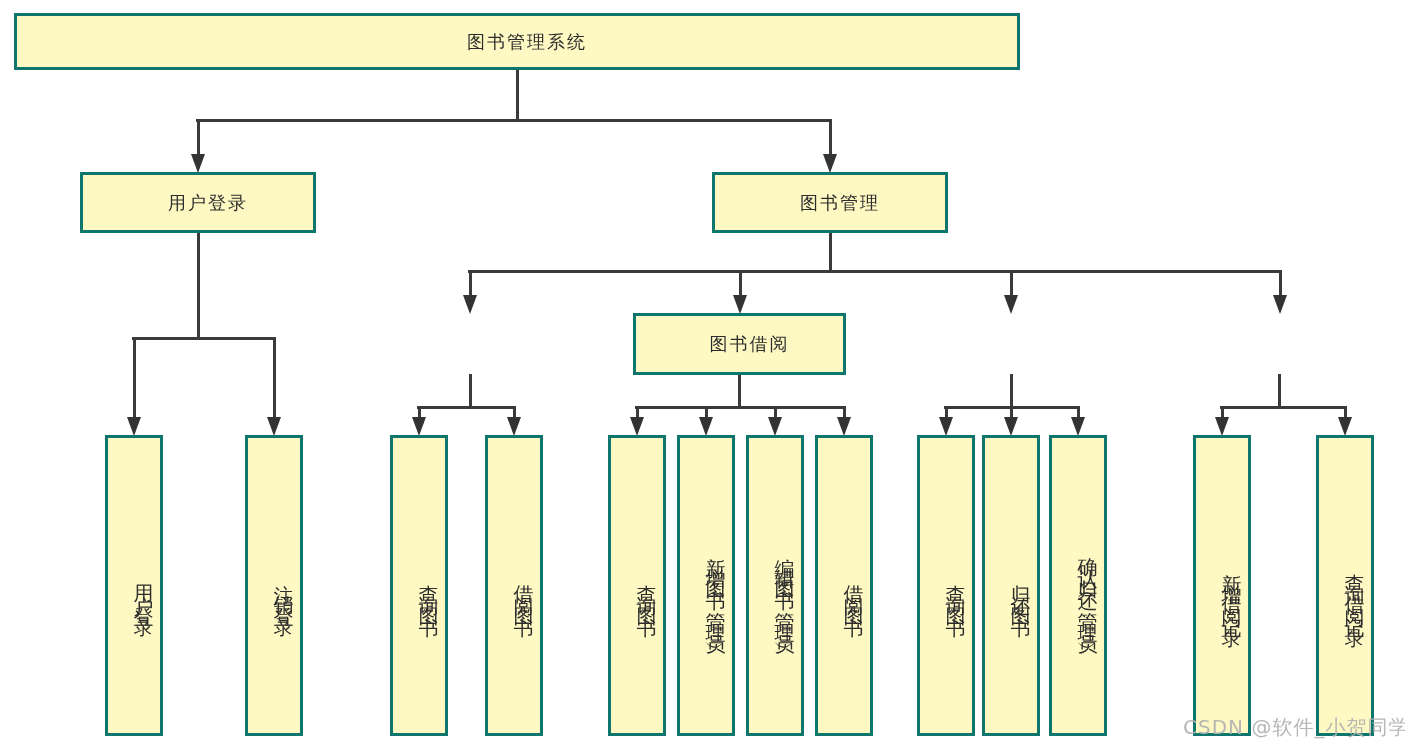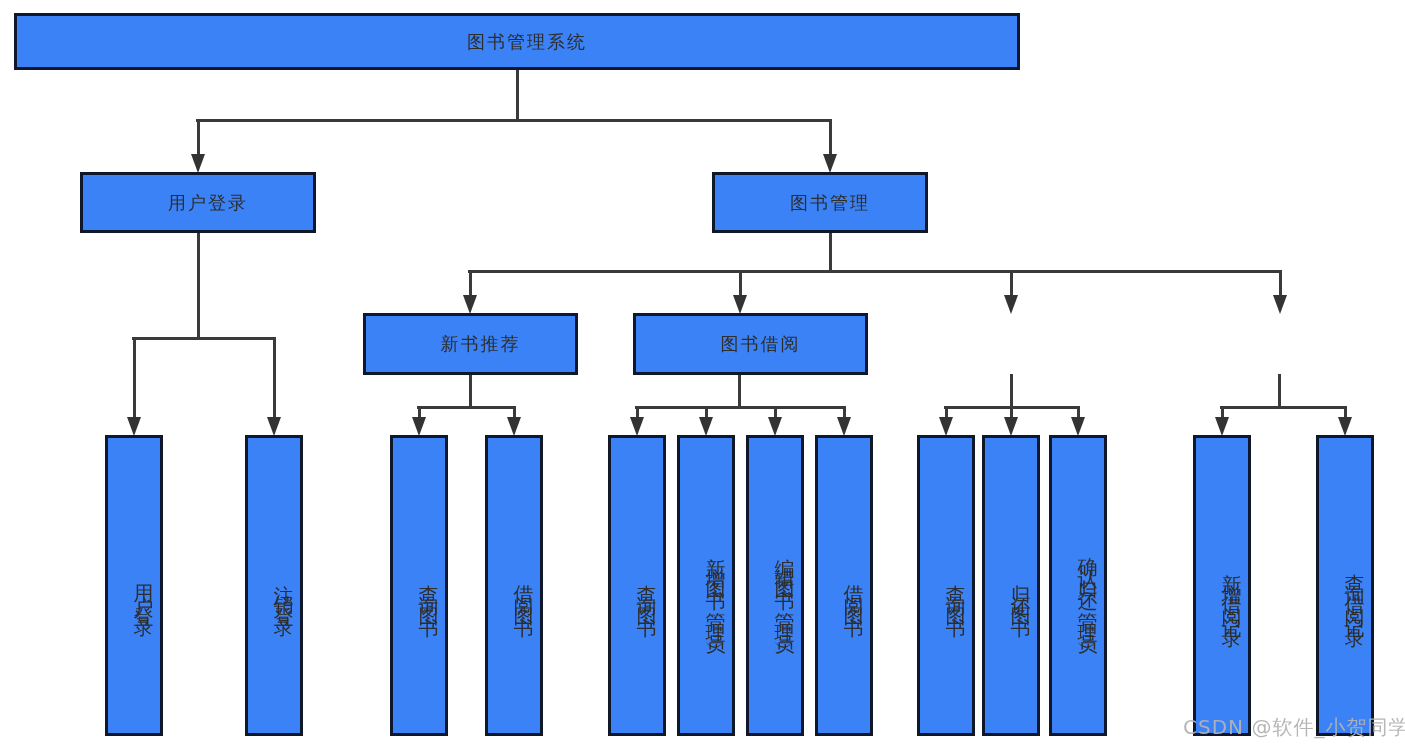--- a/index.html
+++ b/index.html
@@ -7,22 +7,22 @@
     position: relative;
     width: 1405px;
     height: 747px;
     background: #ffffff;
     overflow: hidden;
     font-family: "DejaVu Sans", "Liberation Sans", sans-serif;
   }
   .box {
     position: absolute;
     box-sizing: border-box;
-    background: #3b82f6;
-    border: 3px solid #0f172a;
+    background: #fef9c3;
+    border: 3px solid #0f766e;
     display: flex;
     align-items: center;
     justify-content: center;
     color: #2d2d2d;
     font-size: 18px;
     letter-spacing: 2px;
     z-index: 2;
     text-align: center;
     padding-left: 20px;
   }
@@ -115,24 +115,23 @@
       <div class="ln" style="left: 1220px; top: 405.5px; width: 127px; height: 3px;"></div>
       <div class="ln" style="left: 1220.5px; top: 406px; width: 3px; height: 15px;"></div>
       <div class="arrow" style="left: 1215px; top: 417px;"></div>
       <div class="ln" style="left: 1343.5px; top: 406px; width: 3px; height: 15px;"></div>
       <div class="arrow" style="left: 1338px; top: 417px;"></div>
     </div>
 
   <div class="box" style="left:14px; top:13px; width:1006px; height:57px;">图书管理系统</div>
 
   <div class="box" style="left:80px; top:172px; width:236px; height:61px;">用户登录</div>
-  <div class="box" style="left:712px; top:172px; width:216px; height:61px;">图书管理</div>
+  <div class="box" style="left:712px; top:172px; width:236px; height:61px;">图书管理</div>
 
-  <div class="box" style="left:363px; top:313px; width:215px; height:62px;">新书推荐</div>
-  <div class="box" style="left:633px; top:313px; width:235px; height:62px;">图书借阅</div>
+  <div class="box" style="left:633px; top:313px; width:213px; height:62px;">图书借阅</div>
 
   <div class="box leaf" style="left:105px; top:435px; width:58px; height:301px;">用户登录</div>
   <div class="box leaf" style="left:245px; top:435px; width:58px; height:301px;">注销登录</div>
 
   <div class="box leaf" style="left:390px; top:435px; width:58px; height:301px;">查询图书</div>
   <div class="box leaf" style="left:485px; top:435px; width:58px; height:301px;">借阅图书</div>
 
   <div class="box leaf" style="left:608px; top:435px; width:58px; height:301px;">查询图书</div>
   <div class="box leaf" style="left:677px; top:435px; width:58px; height:301px;">新增图书（管理员）</div>
   <div class="box leaf" style="left:746px; top:435px; width:58px; height:301px;">编辑图书（管理员）</div>

